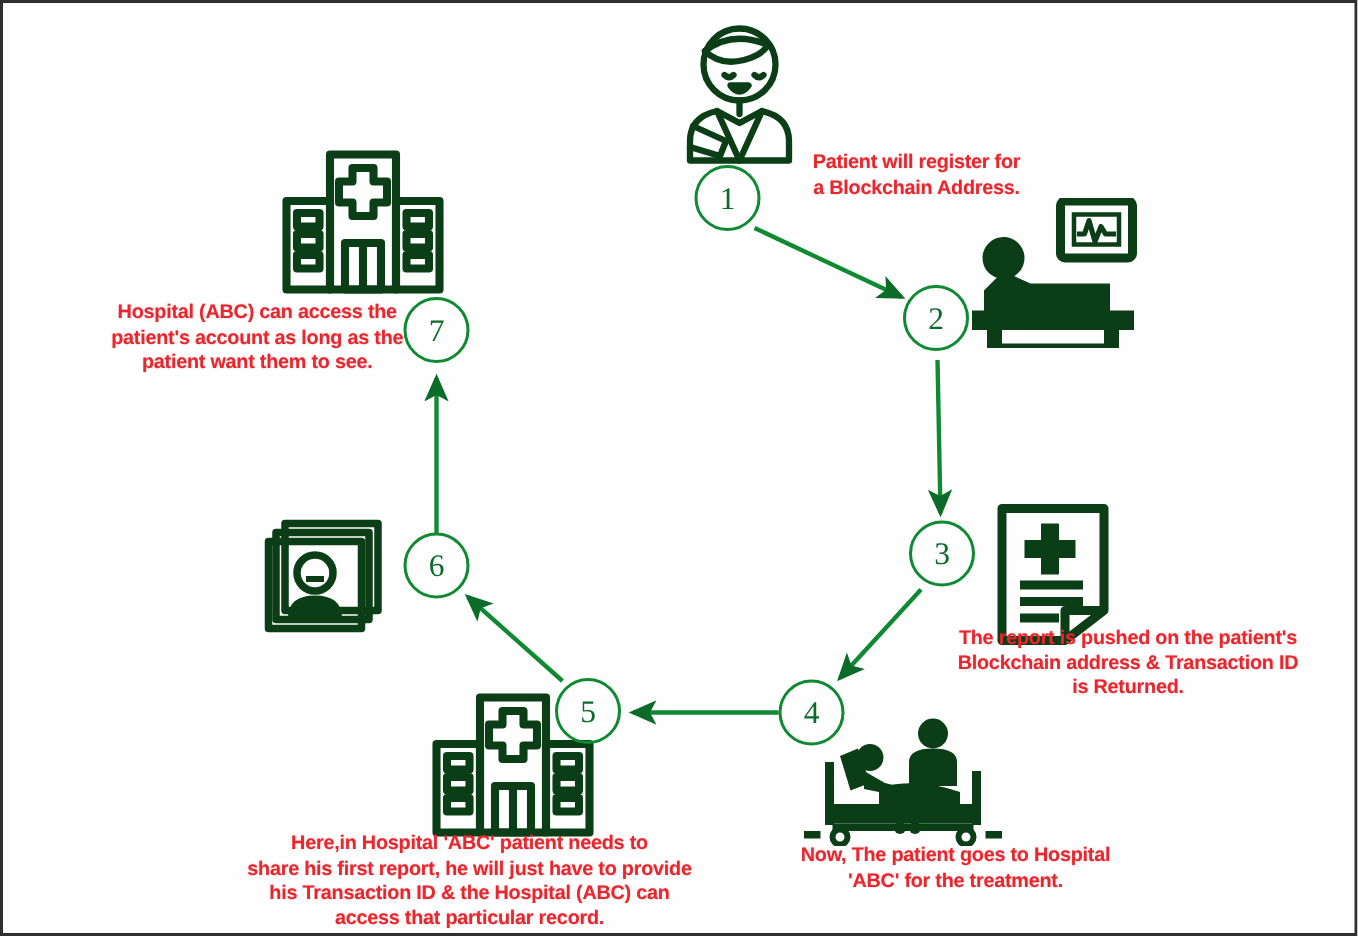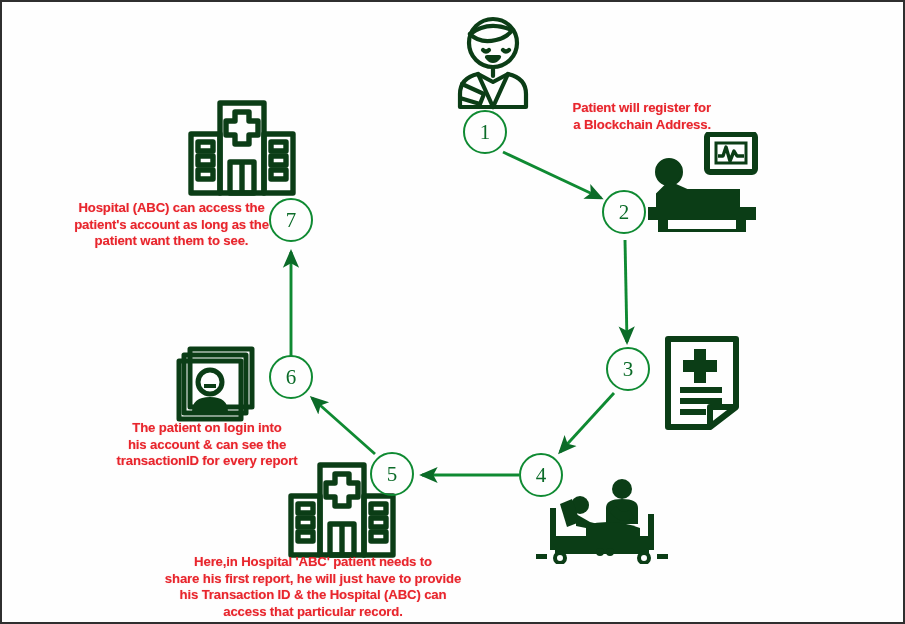--- a/index.html
+++ b/index.html
@@ -17,21 +17,21 @@
     position:absolute;
     color:#e8262d;
     font-weight:bold;
     font-size:13.2px;
     line-height:16.5px;
     letter-spacing:-0.15px;
     white-space:pre-line;
     text-shadow:0 0 1px rgba(232,38,45,.35);
   }
   .cap.center{text-align:center;}
-  .cap.left{text-align:right;}
+  .cap.left{text-align:center;}
   .num{
     position:absolute;
     width:44px;height:44px;
     border:2.6px solid #0f8a32;
     border-radius:50%;
     box-sizing:border-box;
     color:#0b6b28;
     font-size:21px;
     font-weight:normal;
     font-family:"Liberation Serif",serif;
@@ -197,28 +197,30 @@
   <div class="num" style="left:604px;top:345px;">3</div>
   <div class="num" style="left:517px;top:451px;">4</div>
   <div class="num" style="left:368px;top:450px;">5</div>
   <div class="num" style="left:267px;top:353px;">6</div>
   <div class="num" style="left:267px;top:196px;">7</div>
 
   <div class="cap left" style="left:509px;top:98px;width:200px;">Patient will register for
 a Blockchain Address.</div>
 
 
-
+  <div class="cap center" style="left:604px;top:415px;width:292px;">The report is pushed on the patient's
+Blockchain address &amp; Transaction ID
+is Returned.</div>
+
+  <div class="cap center" style="left:510px;top:560px;width:250px;">Now, The patient goes to Hospital
+'ABC' for the treatment.</div>
 
   <div class="cap center" style="left:140px;top:552px;width:342px;">Here,in Hospital 'ABC' patient needs to
 share his first report, he will just have to provide
 his Transaction ID &amp; the Hospital (ABC) can
 access that particular record.</div>
 
-  <div class="cap center" style="left:96px;top:418px;width:218px;">The patient on login into
-his account &amp; can see the
-transactionID for every report</div>
 
   <div class="cap center" style="left:42px;top:198px;width:255px;text-align:center;">Hospital (ABC) can access the
 patient's account as long as the
 patient want them to see.</div>
 
 </div>
 
 </body></html>

